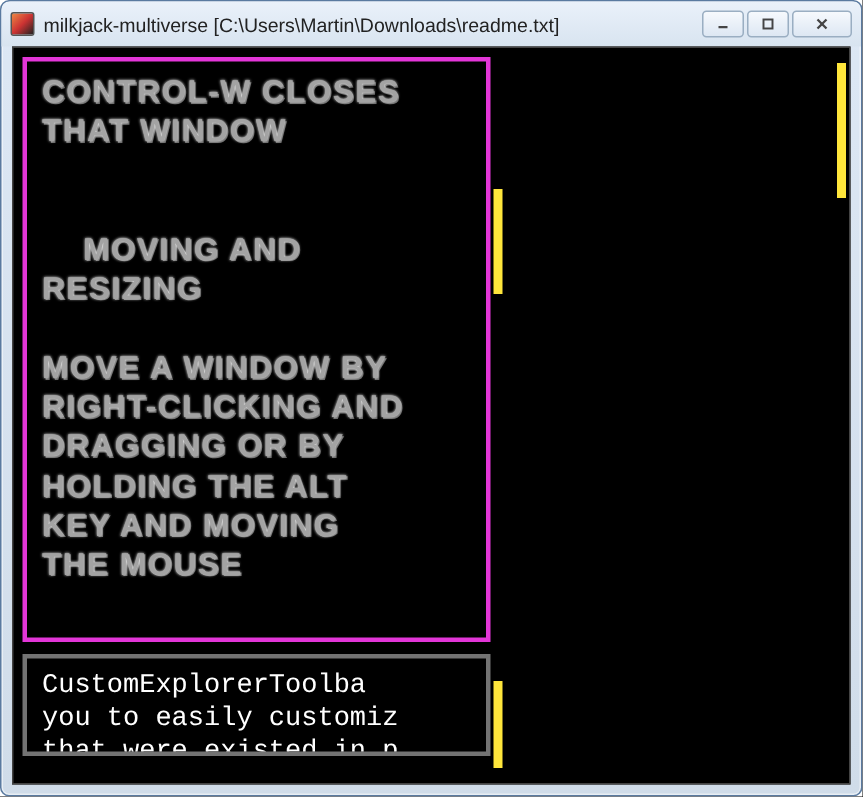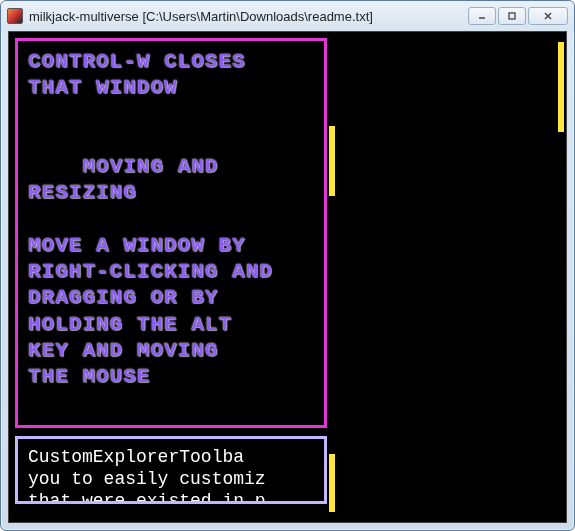--- a/index.html
+++ b/index.html
@@ -53,29 +53,29 @@
   .pane {
     position: absolute;
     background: #000;
     overflow: hidden;
   }
   .pane-inner {
     padding: 8px 10px;
   }
   
   .pane-a { left: 6px; top: 6px; width: 312px; height: 390px; border: 3px solid #e336d8; }
-  .pane-b { left: 6px; top: 404px; width: 312px; height: 68px; border: 3px solid #c4b5fd; }
+  .pane-b { left: 6px; top: 404px; width: 312px; height: 68px; border: 3px solid #737373; }
   .pane-c { left: 326px; top: 6px; width: 228px; height: 480px; border: 3px solid #2aa82a; }
   
   .pane-a .pane-inner {
-    font-family: Liberation Mono, monospace;
+    font-family: Liberation Sans, sans-serif;
     font-weight: 900;
     font-size: 21px;
     line-height: 1.25;
-    color: #8b5cf6;
+    color: #a3a3a3;
     letter-spacing: 1px;
     text-transform: uppercase;
     white-space: pre-wrap;
     text-shadow: 0 0 2px #fff, 1px 1px 0 #666;
   }
   
   .mono {
     font-family: "Consolas","Courier New",monospace;
     font-size: 18px;
     line-height: 1.22;

